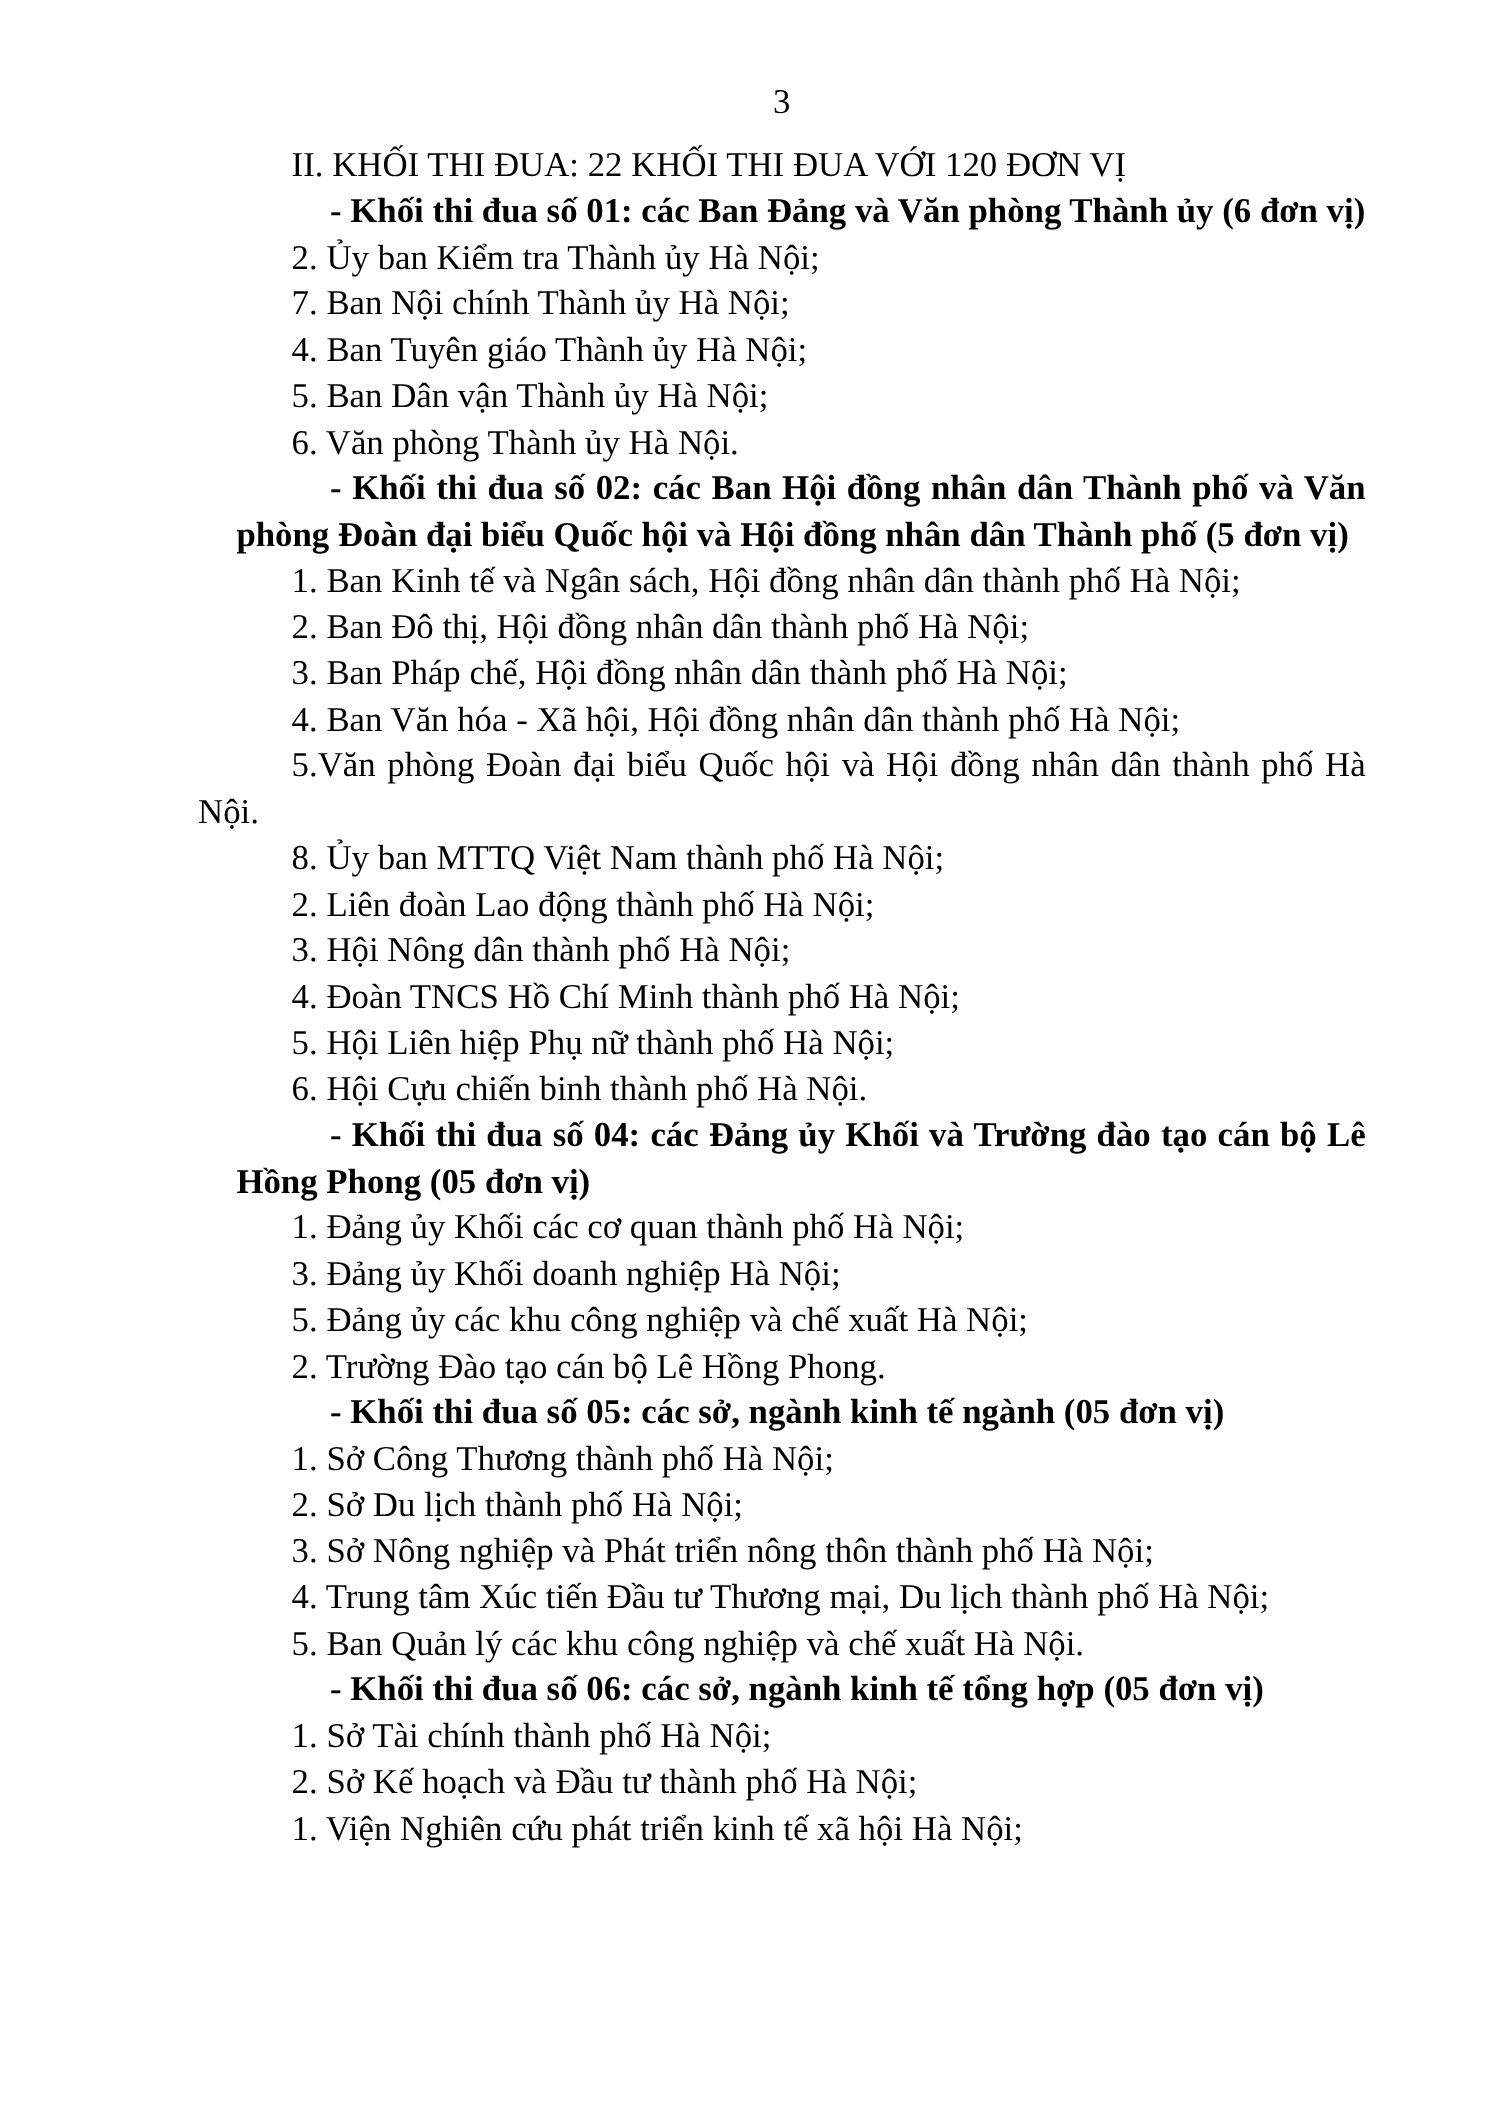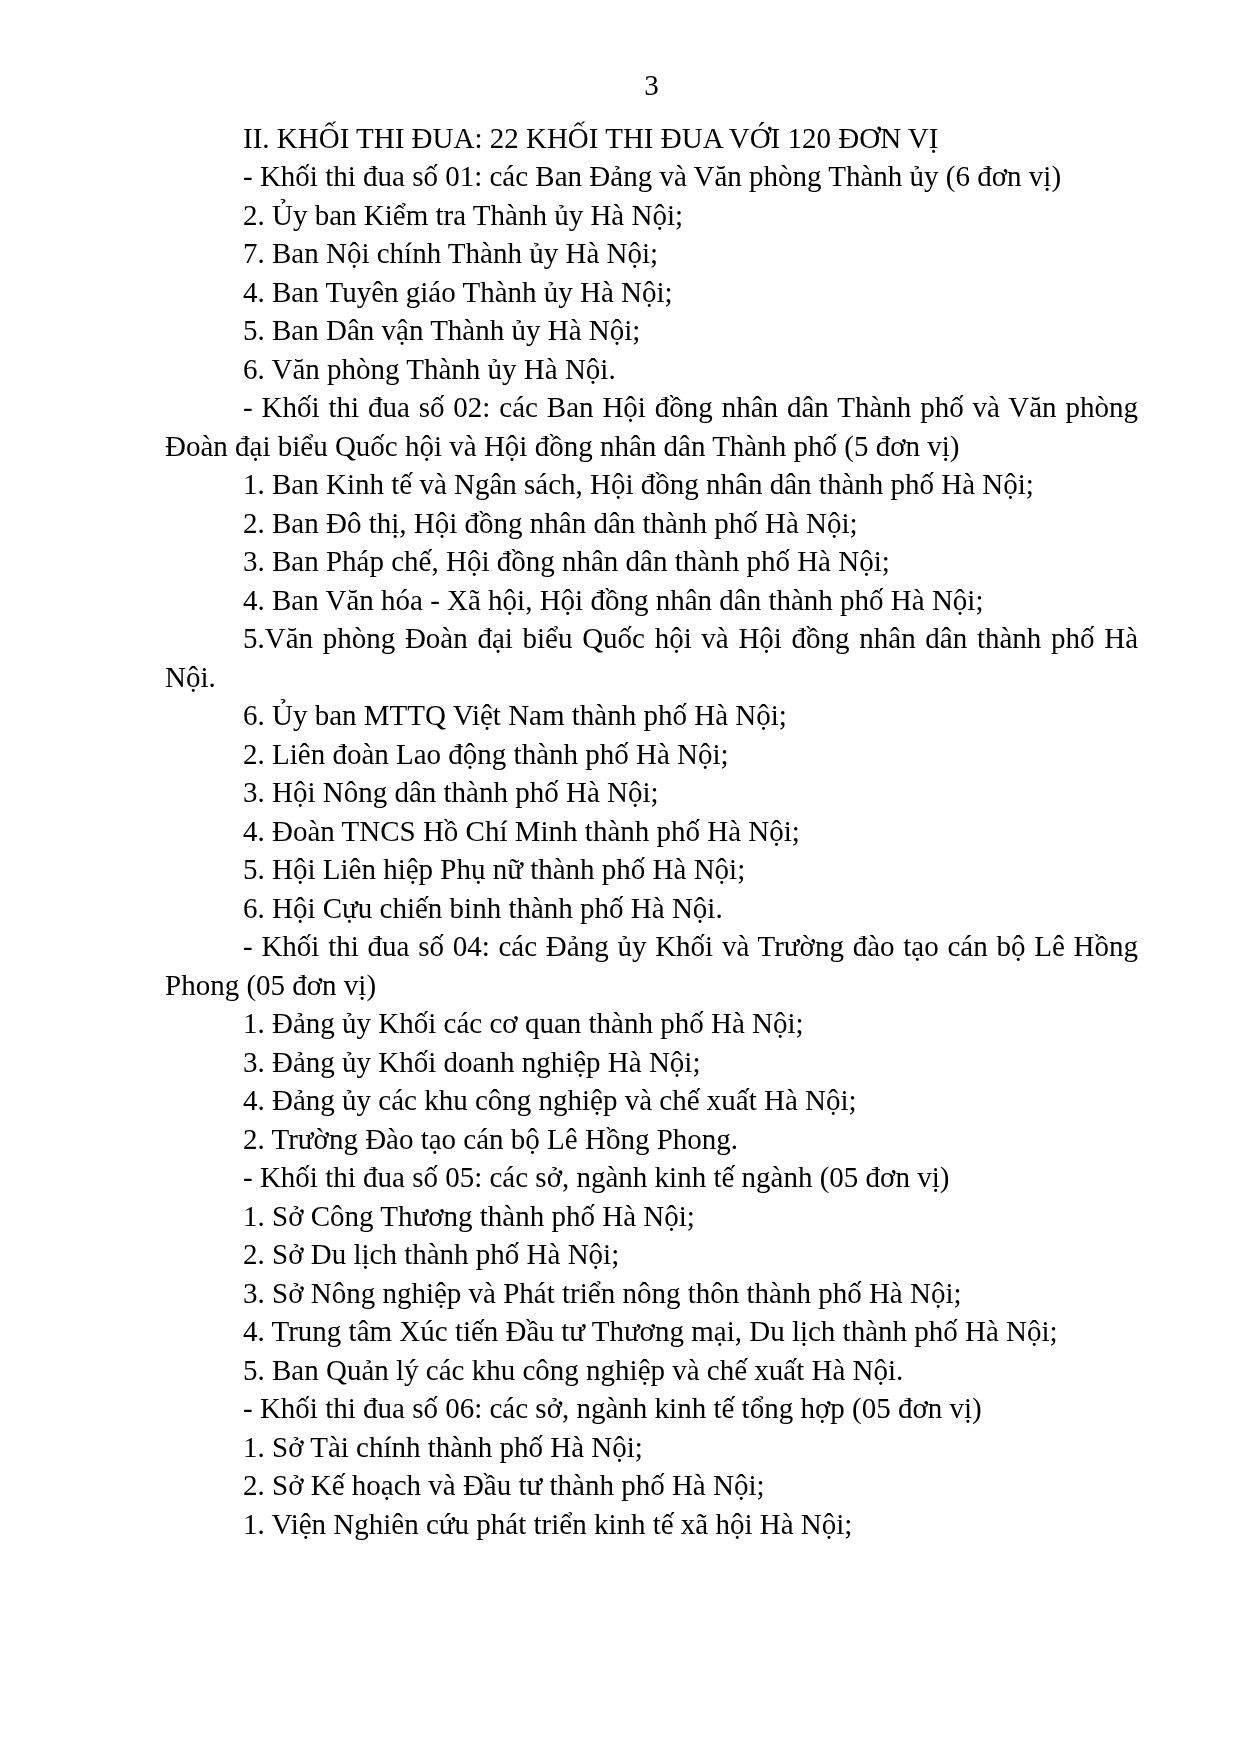--- a/index.html
+++ b/index.html
@@ -27,21 +27,22 @@
   }
   p {
     margin: 0;
     text-align: justify;
     text-indent: 78px;
   }
   .main-heading {
     font-weight: normal;
   }
   .block-heading {
-    font-weight: normal;
+    font-weight: bold;
+    margin-left: 32px;
   }
   .item {
     
   }
 </style>
 </head>
 <body>
 
 <div class="page">
 
@@ -61,33 +62,33 @@
   <section>
     <p class="block-heading">- Khối thi đua số 02: các Ban Hội đồng nhân dân Thành phố và Văn phòng Đoàn đại biểu Quốc hội và Hội đồng nhân dân Thành phố (5 đơn vị)</p>
     <p class="item">1. Ban Kinh tế và Ngân sách, Hội đồng nhân dân thành phố Hà Nội;</p>
     <p class="item">2. Ban Đô thị, Hội đồng nhân dân thành phố Hà Nội;</p>
     <p class="item">3. Ban Pháp chế, Hội đồng nhân dân thành phố Hà Nội;</p>
     <p class="item">4. Ban Văn hóa - Xã hội, Hội đồng nhân dân thành phố Hà Nội;</p>
     <p class="item">5.Văn phòng Đoàn đại biểu Quốc hội và Hội đồng nhân dân thành phố Hà Nội.</p>
   </section>
 
   <section>
-    <p class="item">6. Ủy ban MTTQ Việt Nam thành phố Hà Nội;</p>
+    <p class="item">8. Ủy ban MTTQ Việt Nam thành phố Hà Nội;</p>
     <p class="item">2. Liên đoàn Lao động thành phố Hà Nội;</p>
     <p class="item">3. Hội Nông dân thành phố Hà Nội;</p>
     <p class="item">4. Đoàn TNCS Hồ Chí Minh thành phố Hà Nội;</p>
     <p class="item">5. Hội Liên hiệp Phụ nữ thành phố Hà Nội;</p>
     <p class="item">6. Hội Cựu chiến binh thành phố Hà Nội.</p>
   </section>
 
   <section>
     <p class="block-heading">- Khối thi đua số 04: các Đảng ủy Khối và Trường đào tạo cán bộ Lê Hồng Phong (05 đơn vị)</p>
     <p class="item">1. Đảng ủy Khối các cơ quan thành phố Hà Nội;</p>
     <p class="item">3. Đảng ủy Khối doanh nghiệp Hà Nội;</p>
-    <p class="item">4. Đảng ủy các khu công nghiệp và chế xuất Hà Nội;</p>
+    <p class="item">5. Đảng ủy các khu công nghiệp và chế xuất Hà Nội;</p>
     <p class="item">2. Trường Đào tạo cán bộ Lê Hồng Phong.</p>
   </section>
 
   <section>
     <p class="block-heading">- Khối thi đua số 05: các sở, ngành kinh tế ngành (05 đơn vị)</p>
     <p class="item">1. Sở Công Thương thành phố Hà Nội;</p>
     <p class="item">2. Sở Du lịch thành phố Hà Nội;</p>
     <p class="item">3. Sở Nông nghiệp và Phát triển nông thôn thành phố Hà Nội;</p>
     <p class="item">4. Trung tâm Xúc tiến Đầu tư Thương mại, Du lịch thành phố Hà Nội;</p>
     <p class="item">5. Ban Quản lý các khu công nghiệp và chế xuất Hà Nội.</p>

